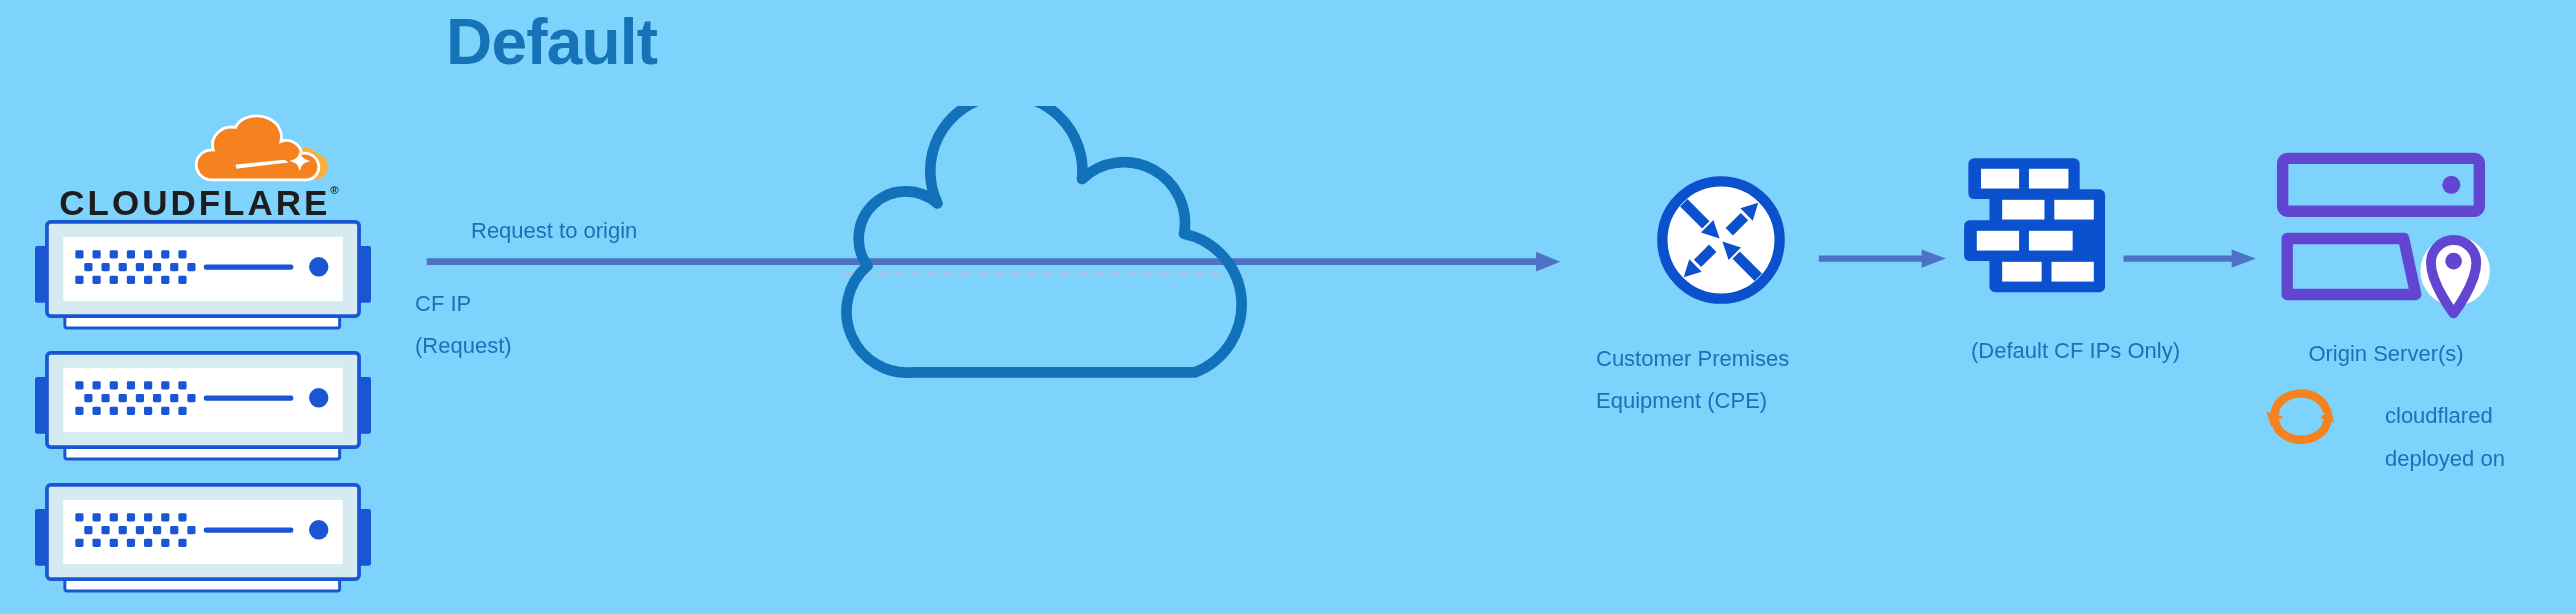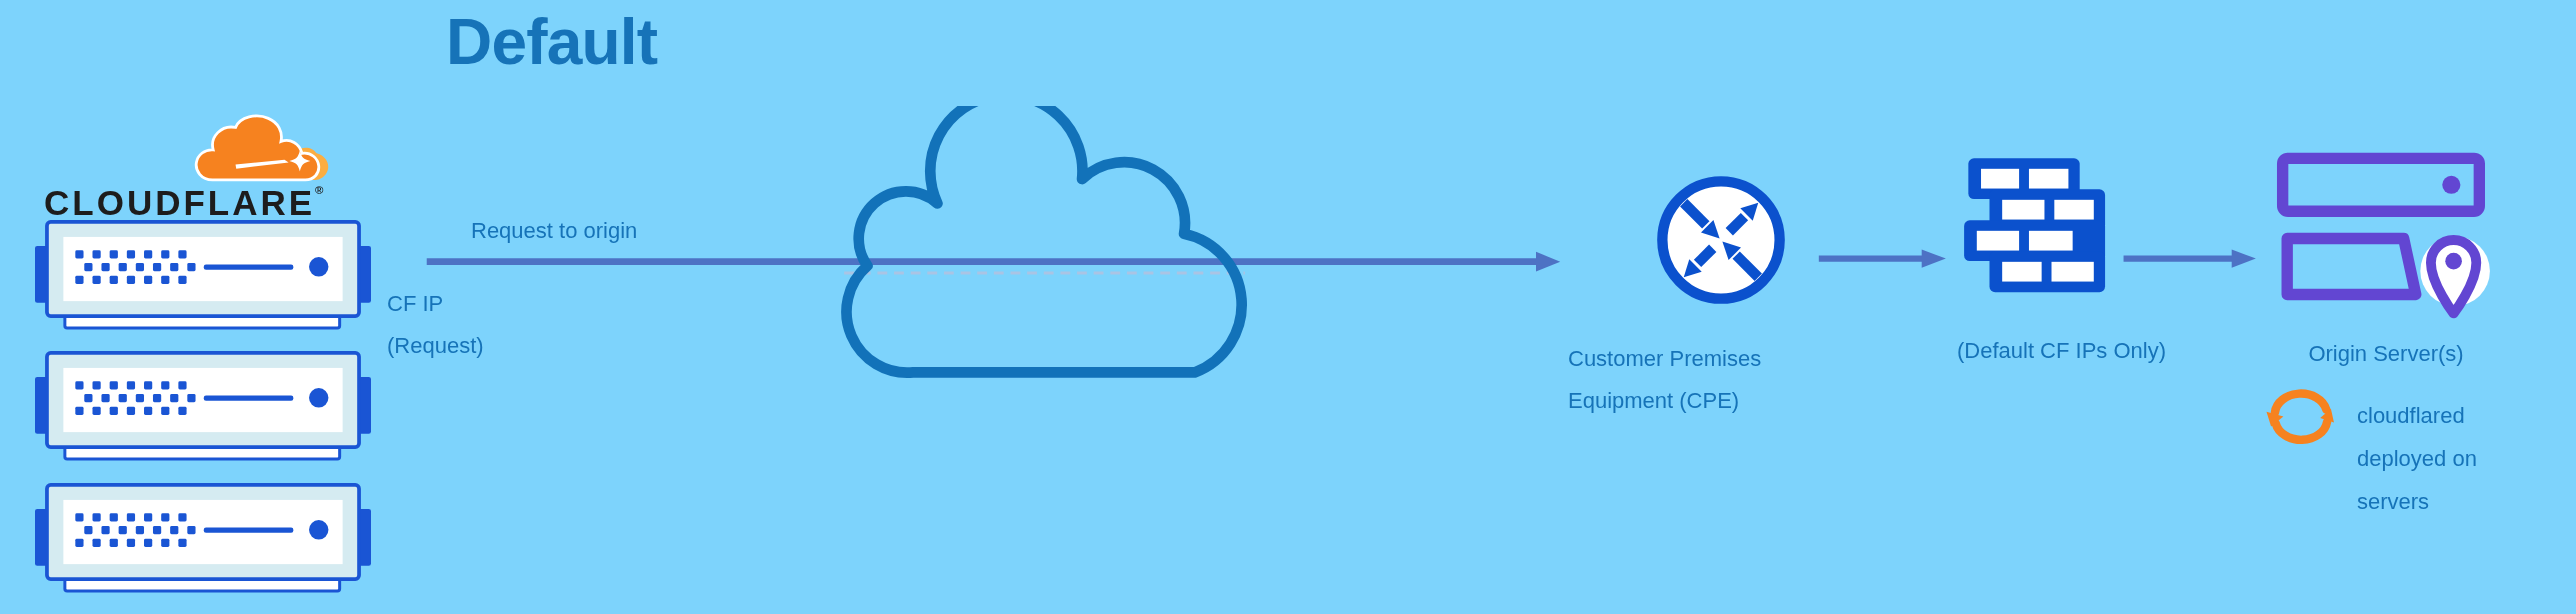--- a/index.html
+++ b/index.html
@@ -22,26 +22,27 @@
   }
   .abs{position:absolute;}
   .title{
     position:absolute;left:446px;top:4.5px;
     font-size:64px;font-weight:700;color:var(--text-blue);letter-spacing:-0.8px;
   }
   .lbl{
     position:absolute;color:var(--text-blue);font-size:22px;line-height:42px;
     white-space:nowrap;
   }
-  .lbl span{display:block;}
+  .lbl span{display:block;margin-left:28px;}
   .center{text-align:center;}
   .wordmark{
     position:absolute;left:44px;top:183px;width:310px;
     font-size:35px;font-weight:700;letter-spacing:3px;color:var(--wordmark-black);
     white-space:nowrap;
+    text-align:center;
   }
   .wordmark sup{font-size:11.4px;letter-spacing:0;vertical-align:21px;}
   .overlay{position:absolute;left:0;top:0;}
   
   .st-icon{stroke:var(--icon-blue);}
   .fl-icon{fill:var(--icon-blue);}
   .st-srv{stroke:var(--server-blue);}
   .fl-srv{fill:var(--server-blue);}
   .st-org{stroke:var(--origin-purple);}
   .fl-org{fill:var(--origin-purple);}
@@ -192,17 +193,16 @@
       <path d="M 27,52 A 34,27 0 0 0 94,50"></path>
     </g>
     <g class="fl-orange">
       <polygon points="21,56 37,43 15,37"></polygon>
       <polygon points="99,33 103,51 85,45"></polygon>
     </g>
   </svg>
   <div class="lbl" style="left:2357px;top:394px;line-height:43px">
     <span>cloudflared</span>
     <span>deployed on</span>
-    <span>servers</span>
   </div>
 
 </div>
 
 
 </body></html>

